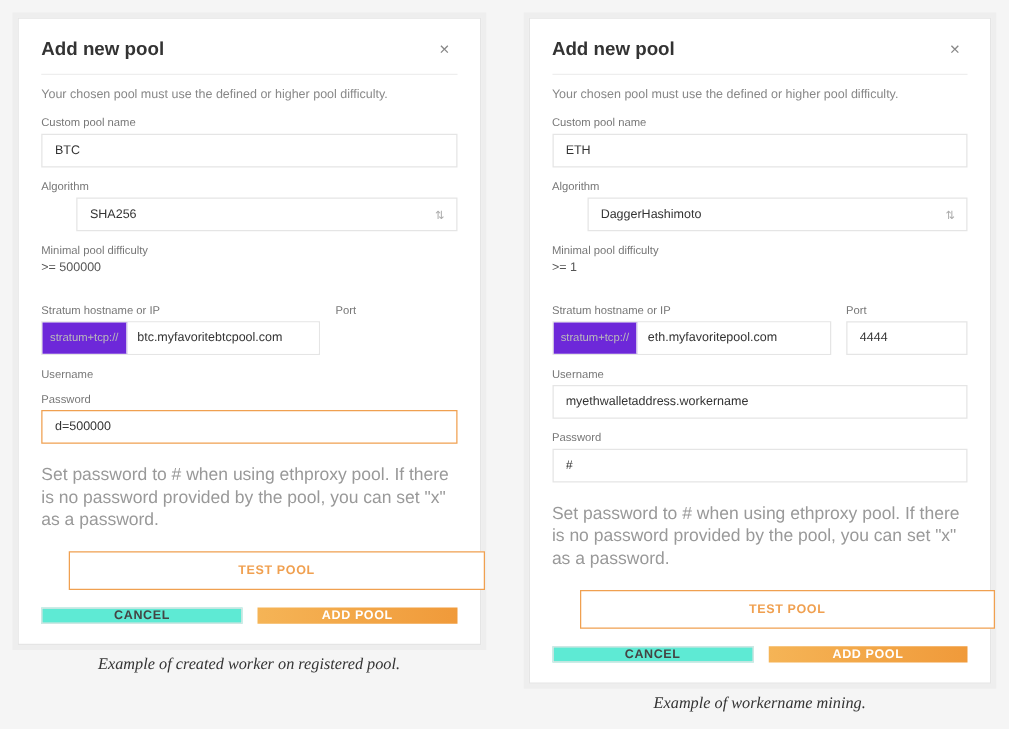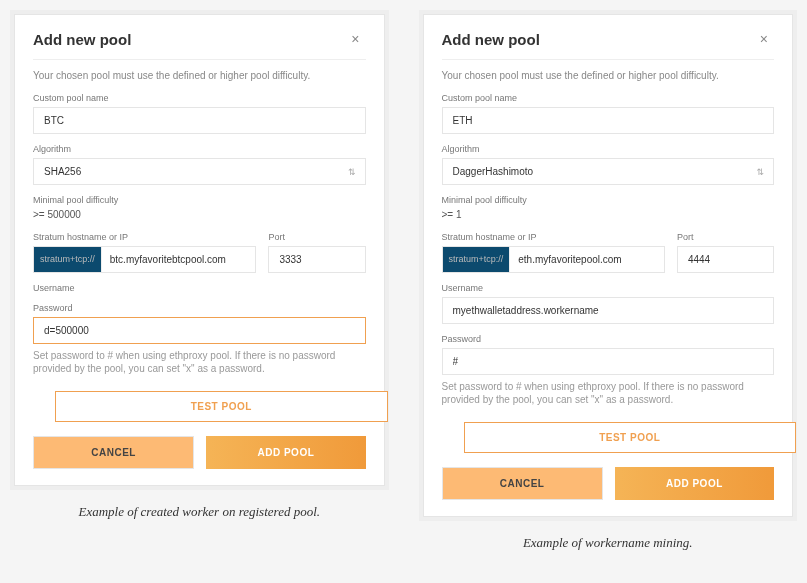--- a/index.html
+++ b/index.html
@@ -67,69 +67,70 @@
   background: #fff;
 }
 .field-select {
   appearance: none;
   -webkit-appearance: none;
   background-image: none;
   position: relative;
 }
 .select-wrap {
   position: relative;
+  margin-left: 28px;
 }
 .select-caret {
   position: absolute;
   right: 10px;
   top: 50%;
   transform: translateY(-50%);
   font-size: 9px;
   color: #aaa;
   pointer-events: none;
 }
 .static-val {
   font-size: 10px;
   color: #555;
   margin-top: 3px;
-  margin-bottom: 2px;
+  margin-bottom: 13px;
 }
 .row {
   display: flex;
   gap: 12px;
 }
 .col-host { flex: 2.3; }
 .col-port { flex: 1; }
 .stratum-group {
   display: flex;
   border: 1px solid #e5e5e5;
 }
 .stratum-prefix {
   font-size: 9px;
   color: #bbb;
   padding: 7px 6px;
   border-right: 1px solid #eee;
   white-space: nowrap;
-  background: #0c4a6e;
+  background: #6d28d9;
 }
 .stratum-input {
   border: none;
   flex: 1;
   padding: 7px 8px;
   font-size: 10px;
   color: #333;
   width: 100%;
 }
 .password-input {
   border: 1px solid #f0a050;
 }
 .hint {
-  font-size: 10px;
+  font-size: 14px;
   color: #999;
-  margin-top: 5px;
+  margin-top: 15px;
   line-height: 1.3;
 }
 .btn-test {
   width: 100%;
   margin-top: 16px;
   padding: 9px;
   border: 1px solid #f0a050;
   background: #fff;
   color: #f0a050;
   font-size: 10px;
@@ -138,47 +139,45 @@
   cursor: pointer;
   margin-left: 22px;
 }
 .btn-row {
   display: flex;
   gap: 12px;
   margin-top: 14px;
 }
 .btn-cancel {
   flex: 1;
-  padding: 10px;
-  border: 1px solid #e5e5e5;
-  background: #fdba74;
+  border: 1px solid #e5e5e5;
+  background: #5eead4;
   color: #444;
   font-size: 10px;
   font-weight: 700;
   letter-spacing: 0.5px;
   cursor: pointer;
 }
 .btn-add {
   flex: 1;
-  padding: 10px;
   border: none;
   background: linear-gradient(90deg, #f5b456, #f09a3a);
   color: #fff;
   font-size: 10px;
   font-weight: 700;
   letter-spacing: 0.5px;
   cursor: pointer;
 }
 .caption {
   text-align: center;
   font-style: italic;
   font-family: Georgia, serif;
   font-size: 13px;
   color: #333;
-  margin-top: 14px;
+  margin-top: 3px;
 }
 </style>
 </head>
 <body>
 
 <div class="panels">
 
   <div class="panel-wrap">
     <div class="panel-bg">
     <div class="panel">
@@ -203,21 +202,20 @@
       <div class="row">
         <div class="col-host">
           <div class="field-label">Stratum hostname or IP</div>
           <div class="stratum-group">
             <div class="stratum-prefix">stratum+tcp://</div>
             <input class="stratum-input" value="btc.myfavoritebtcpool.com" style="">
           </div>
         </div>
         <div class="col-port">
           <div class="field-label">Port</div>
-          <input class="field-input" value="3333" style="">
         </div>
       </div>
 
       <div class="field-label">Username</div>
 
       <div class="field-label">Password</div>
       <input class="field-input password-input" value="d=500000" style="">
       <div class="hint">Set password to # when using ethproxy pool. If there is no password provided by the pool, you can set "x" as a password.</div>
 
       <button class="btn-test">TEST POOL</button>

